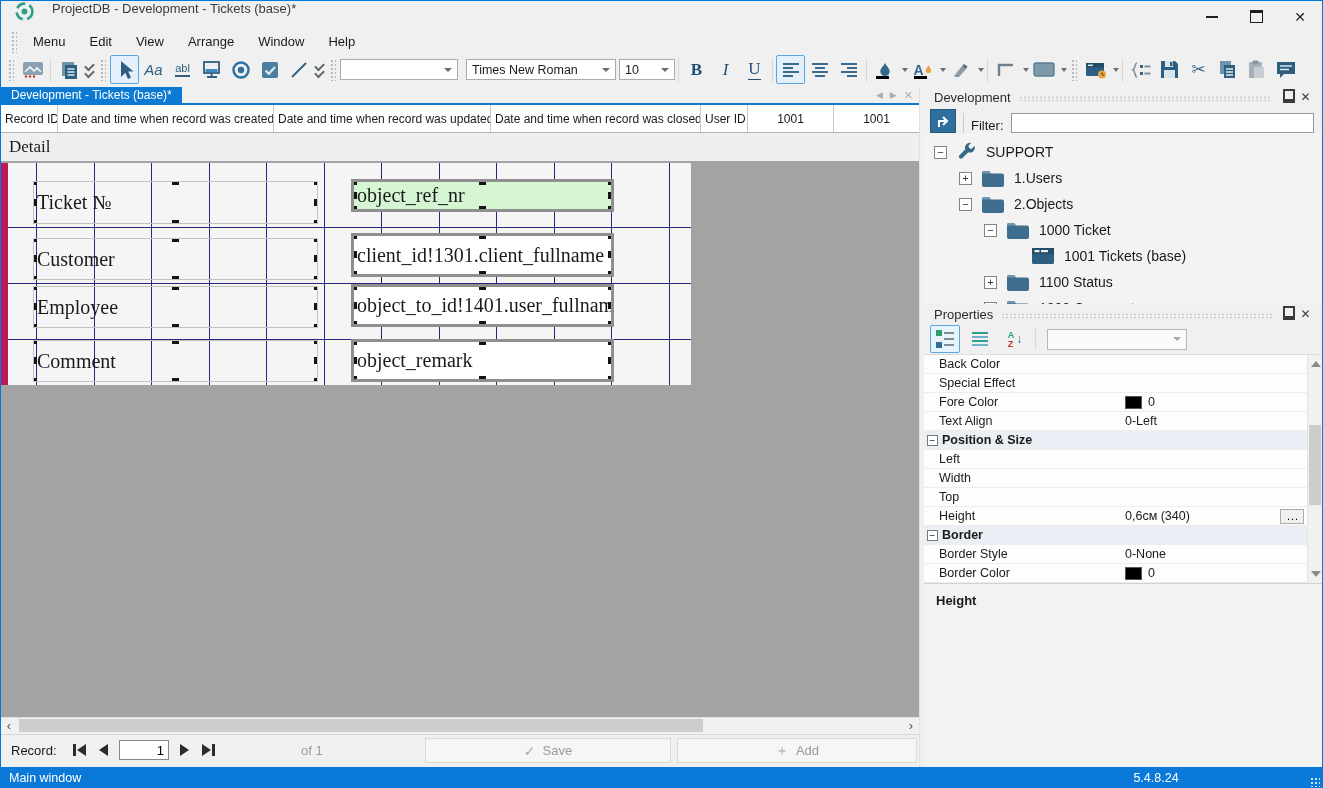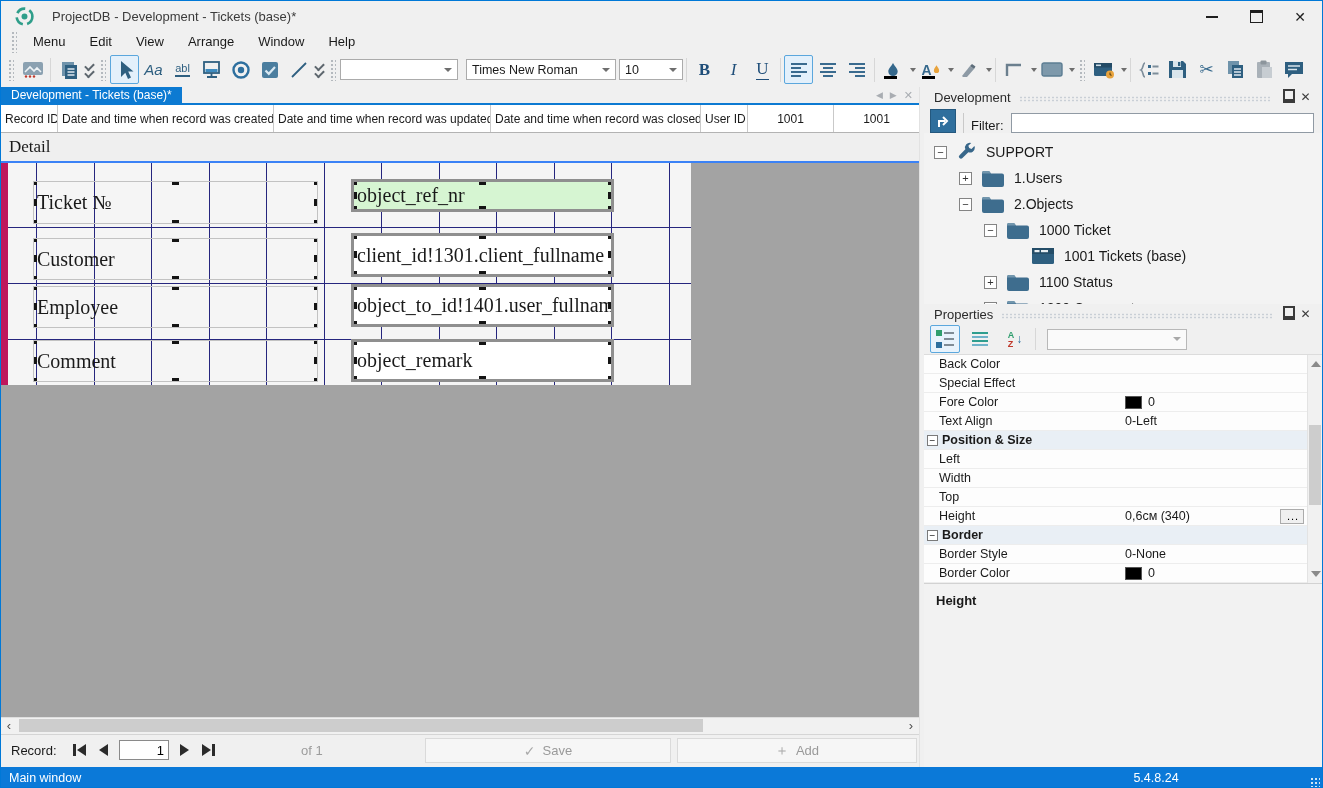--- a/index.html
+++ b/index.html
@@ -1,20 +1,20 @@
 <!DOCTYPE html>
 <html><head>
 <meta charset="utf-8">
 <style>
   html,body{margin:0;padding:0;background:#555;}
   .win{position:relative;width:1323px;height:788px;margin:0 auto;background:#f0f0f0;
        border:1px solid #0078d7;box-sizing:border-box;overflow:hidden;
        font-family:"Liberation Sans",sans-serif;font-size:13px;color:#1a1a1a;}
   
-  .titlebar{height:31px;display:flex;align-items:center;padding-left:13px;}
+  .titlebar{height:31px;display:flex;align-items:flex-start;padding-left:13px;}
   .title-text{margin-left:17px;color:#3b3b3b;}
   .win-controls{margin-left:auto;display:flex;height:31px;}
   .wc{width:44px;display:flex;align-items:center;justify-content:center;color:#1f1f1f;font-size:14px;}
   .minbar{width:12px;height:2px;background:#1f1f1f;}
   .maxbox{width:11px;height:9px;border:1px solid #1f1f1f;border-top:3px solid #1f1f1f;}
   
   .menubar{height:20px;display:flex;align-items:center;padding-left:6px;}
   .grip{width:6px;height:22px;margin:0 4px;background:radial-gradient(circle,#b4b9be 1.1px,transparent 1.3px);background-size:4px 4px;}
   .menu-item{padding:0 12px;line-height:20px;}
   
@@ -40,21 +40,21 @@
   .side{flex:1;background:#f0f0f0;display:flex;flex-direction:column;min-width:0;}
   
   .tabstrip{height:16px;background:#f0f0f0;display:flex;border-bottom:2px solid #0c7ad2;}
   .tab-active{background:#0c7ad2;color:#fff;font-size:12px;line-height:16px;padding:0 10px;white-space:nowrap;}
   .tabnav{margin-left:auto;display:flex;gap:7px;align-items:center;color:#a9adb2;font-size:9px;padding-right:6px;}
   
   .fheader{height:27px;background:#fff;display:flex;border-bottom:1px solid #b3b3b3;font-size:12px;}
   .fh{display:flex;align-items:center;padding:0 4px;border-right:1px solid #c9c9c9;white-space:nowrap;overflow:hidden;box-sizing:border-box;flex:none;}
   .fh.num{justify-content:center;}
   
-  .band{height:28px;background:#efefef;border-bottom:2px solid #3b82f6;display:flex;align-items:center;
+  .band{height:28px;background:#efefef;border-bottom:2px solid #a3a3a3;display:flex;align-items:center;
         font-family:"Liberation Serif","DejaVu Serif",serif;font-size:17px;padding-left:8px;}
   
   .docbody{flex:1;position:relative;background:#a3a3a3;overflow:hidden;}
   .grid{position:absolute;left:0;top:0;width:690px;height:222px;background:#f5f5f5;border-left:7px solid #be185d;box-sizing:border-box;}
   .vlines{position:absolute;left:28px;top:0;right:0;bottom:0;
           background:repeating-linear-gradient(to right,#26267e 0 1px,transparent 1px 57.5px);}
   .hline{position:absolute;left:0;width:100%;height:1px;background:#26267e;}
   .ctl{position:absolute;box-sizing:border-box;font-family:"Liberation Serif","DejaVu Serif",serif;
        font-size:20px;display:flex;align-items:center;white-space:nowrap;overflow:hidden;}
   .lbl{border:1px solid #c2c2c2;padding-left:3px;}
@@ -235,21 +235,21 @@
     <span class="grip"></span>
     <div class="combo" style="width:118px">
       <span></span>
         <span class="arr"></span>
     </div>
     <span style="width:8px"></span>
     <div class="combo" style="width:150px">
       <span>Times New Roman</span>
         <span class="arr"></span>
     </div>
-    <div class="combo" style="width:64px;margin-left:3px">
+    <div class="combo" style="width:56px;margin-left:3px">
       <span>10</span>
         <span class="arr"></span>
     </div>
     <span class="tsep"></span>
     <span class="tbtn">
         <span class="biu">B</span>
       </span>
     <span class="tbtn">
         <span class="biu" style="font-style:italic;font-weight:normal">I</span>
       </span>

